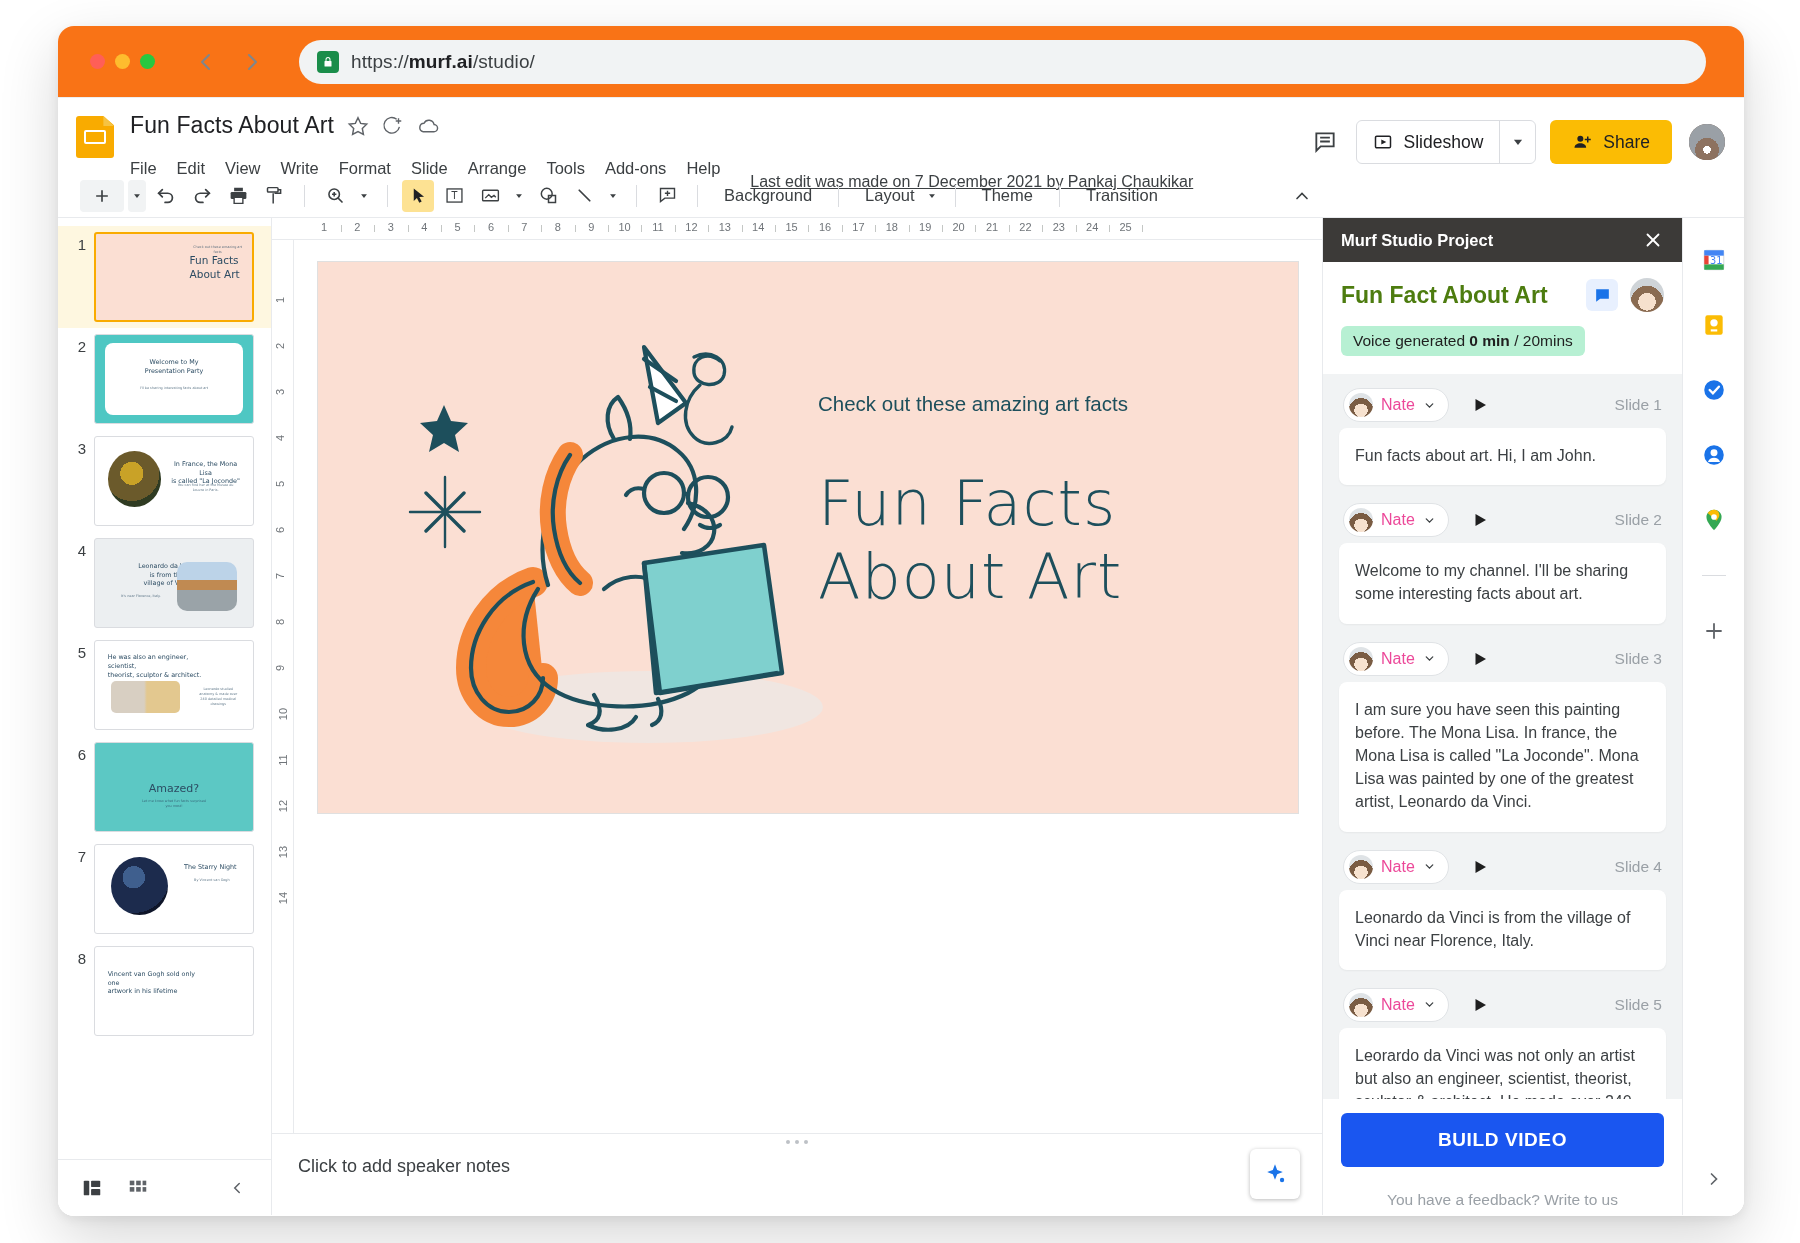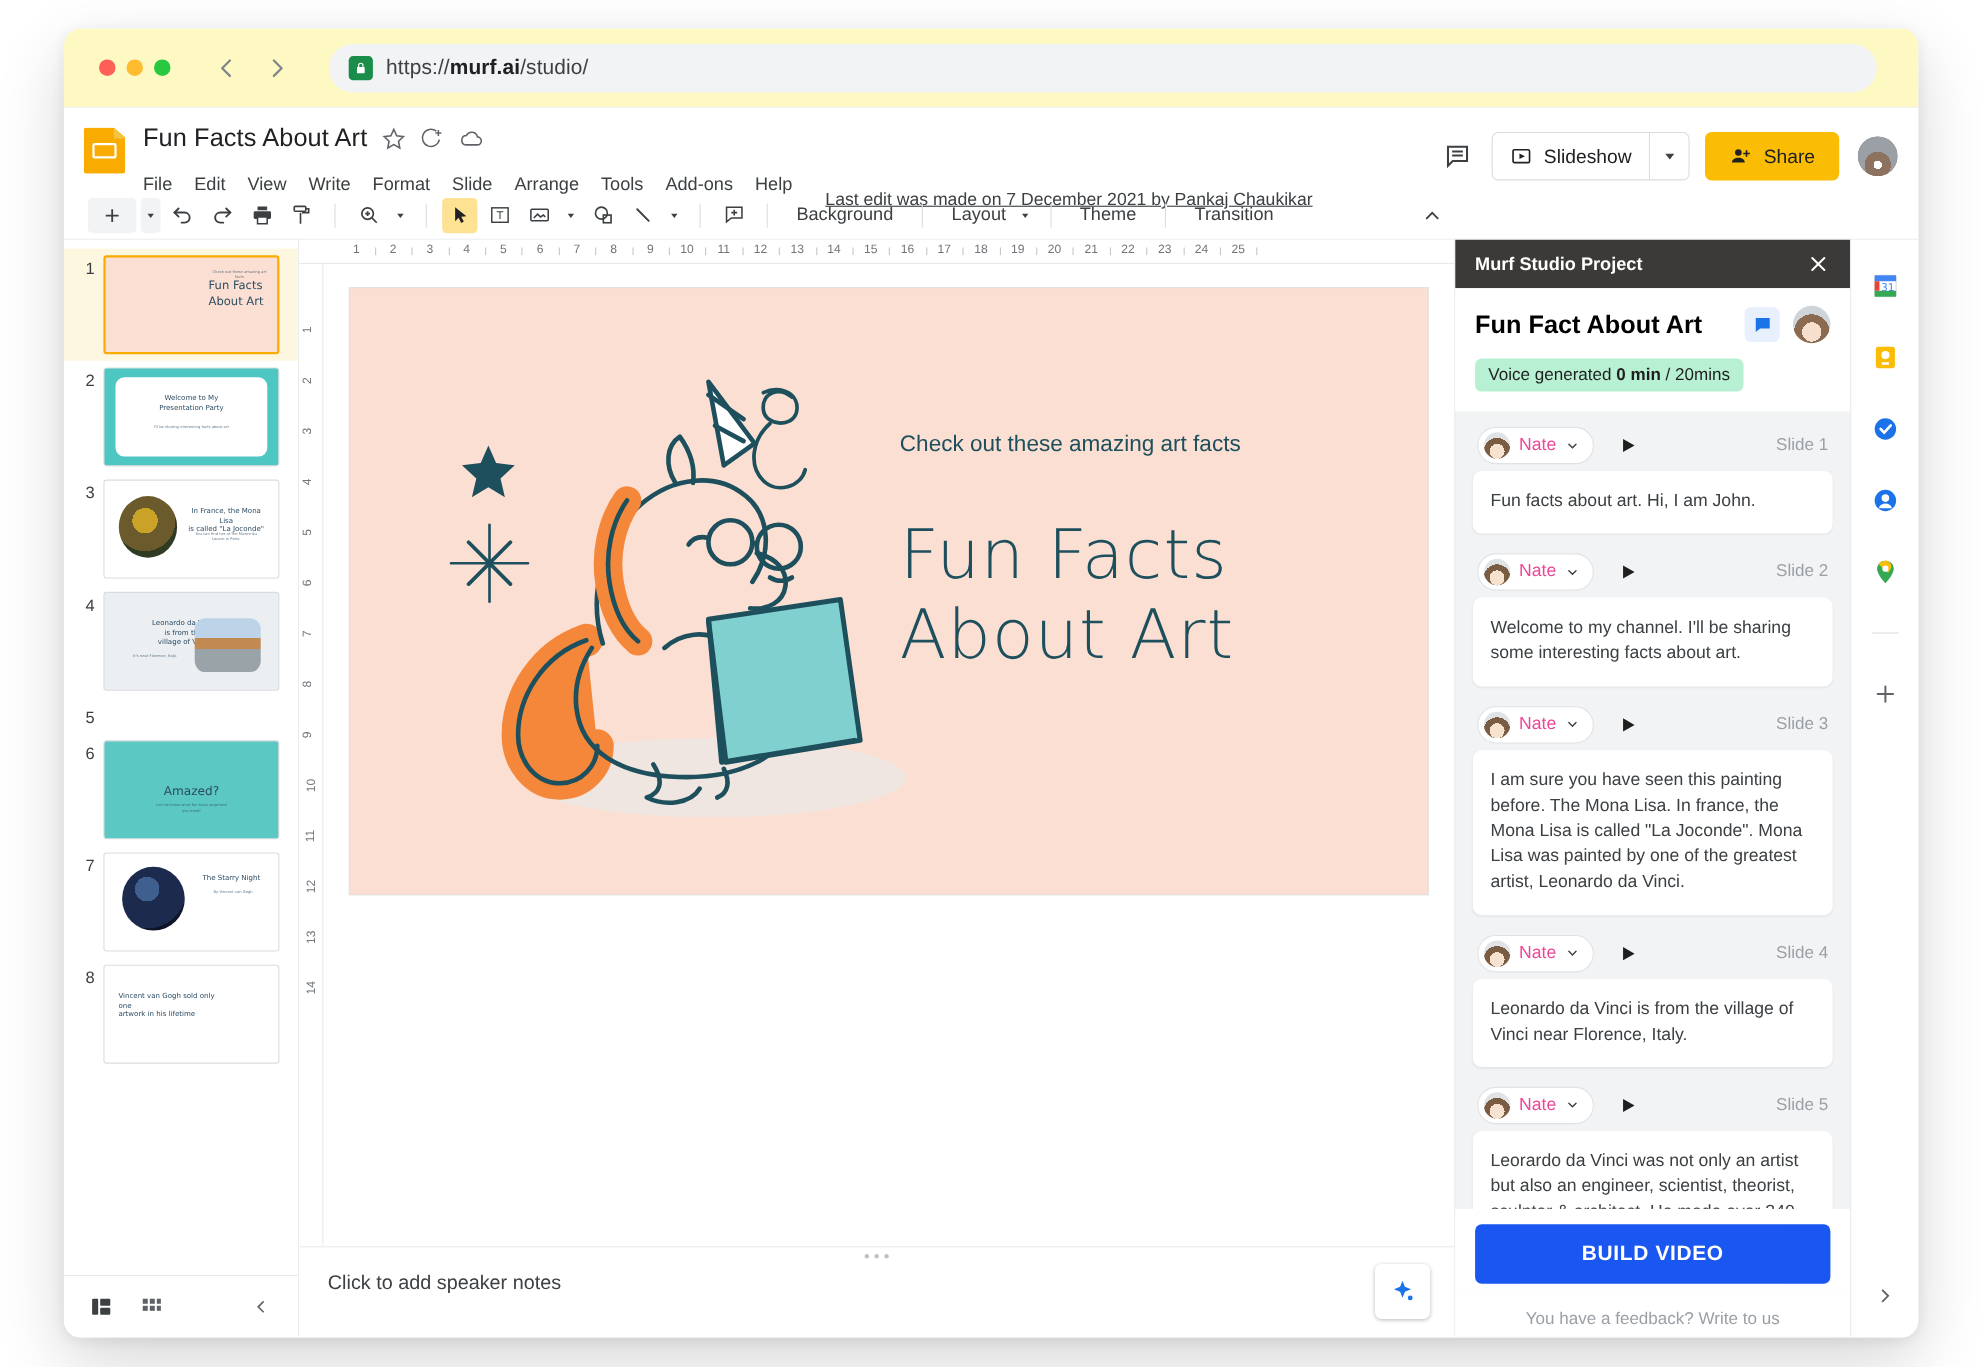--- a/index.html
+++ b/index.html
@@ -14,21 +14,21 @@
   
   .browser {
     position: absolute; left: 58px; top: 26px;
     width: 1686px; height: 1190px;
     background: #ffffff;
     border-radius: 16px;
     box-shadow: 0 22px 60px rgba(0,0,0,0.16), 0 3px 12px rgba(0,0,0,0.07);
     overflow: hidden;
   }
   .chrome-bar {
-    height: 72px; background: #fef9c3;
+    height: 72px; background: #f97316;
     display: flex; align-items: center; padding: 0 22px;
     border-bottom: 1px solid #eceef0;
   }
   .traffic { display: flex; gap: 10px; margin-right: 34px; margin-left: 10px;}
   .dot { width: 15px; height: 15px; border-radius: 50%; }
   .dot.r { background: #ff5f57; }
   .dot.y { background: #febc2e; }
   .dot.g { background: #28c840; }
 
   .navbtn {
@@ -185,21 +185,21 @@
   .murf {
     width: 360px; border-left: 1px solid #e8eaed; display:flex; flex-direction:column; background:#f1f3f4;
   }
   .murf-title {
     height: 44px; background:#3c3a38; display:flex; align-items:center; justify-content:space-between;
     padding: 0 18px;
   }
   .murf-title span { color:#fff; font-size: 16.5px; font-weight:700; }
   .murf-head { background:#fff; padding: 16px 18px 18px 18px; }
   .murf-head-row { display:flex; align-items:center; justify-content:space-between; }
-  .murf-project { font-size: 23px; font-weight: 700; color:#000000; }
+  .murf-project { font-size: 23px; font-weight: 700; color:#4d7c0f; }
   .murf-head-icons { display:flex; align-items:center; gap: 12px; }
   .chip-comment {
     width: 32px; height:32px; border-radius:6px; background:#e8f0fe;
     display:flex; align-items:center; justify-content:center;
   }
   .murf-avatar { width:34px;height:34px;border-radius:50%;overflow:hidden;
      background: radial-gradient(circle at 50% 70%, #f6e0cd 0 30%, #8a6b51 30% 55%, #cfd4d8 55% 100%);}
   .badge {
     margin-top: 14px; display:inline-block; background:#b7f0d3; border-radius: 6px;
     padding: 6px 12px; font-size: 15.5px; color:#1f1f1f;
@@ -523,20 +523,28 @@
                     <div class="mini-txt" style="left: 8%; top: 26%; width: 42%; text-align: center; font-size: 6.4px; line-height: 1.35; white-space: pre-line; margin-left: 26px;">Leonardo da Vinci
 is from the
 village of Vinci</div>
                     <div class="mini-txt" style="left: 10%; top: 62%; width: 38%; text-align: center; font-size: 3.4px; line-height: 1.5; opacity: 0.75;">It's near Florence, Italy.</div>
                     <div style="position: absolute; left: 52%; top: 26%; width: 38%; height: 56%; border-radius: 10px; background: linear-gradient(rgb(188, 211, 232) 0px, rgb(188, 211, 232) 36%, rgb(192, 138, 82) 36%, rgb(192, 138, 82) 58%, rgb(154, 163, 168) 58%, rgb(154, 163, 168) 100%);"></div>
                   </div>
                 </div>
               </div>
               <div class="thumb-row">
                 <div class="thumb-num">5</div>
+                <div class="thumb" style="background: rgb(255, 255, 255);">
+                  <div class="mini">
+                    <div class="mini-txt" style="left: 8%; top: 14%; width: 66%; text-align: left; font-size: 6.4px; line-height: 1.35; white-space: pre-line;">He was also an engineer, scientist,
+theorist, sculptor &amp; architect.</div>
+                    <div class="mini-txt" style="left: 64%; top: 52%; width: 28%; text-align: center; font-size: 3.4px; line-height: 1.5; opacity: 0.75;">Leonardo studied anatomy &amp; made over 240 detailed medical drawings</div>
+                    <div style="position: absolute; left: 10%; top: 46%; width: 44%; height: 36%; background: linear-gradient(90deg, rgb(216, 207, 194) 0px, rgb(216, 207, 194) 48%, rgb(227, 200, 143) 52%, rgb(227, 200, 143) 100%); border-radius: 5px;"></div>
+                  </div>
+                </div>
               </div>
               <div class="thumb-row">
                 <div class="thumb-num">6</div>
                 <div class="thumb" style="background: rgb(92, 200, 196);">
                   <div class="mini">
                     <div style="position: absolute; inset: 0px;"></div>
                     <div class="mini-txt" style="left: 30%; top: 44%; width: 40%; text-align: center; font-size: 11px; line-height: 1.35; white-space: pre-line;">Amazed?</div>
                     <div class="mini-txt" style="left: 28%; top: 64%; width: 44%; text-align: center; font-size: 3.4px; line-height: 1.5; opacity: 0.75;">Let me know what fun facts surprised you most!</div>
                   </div>
                 </div>

